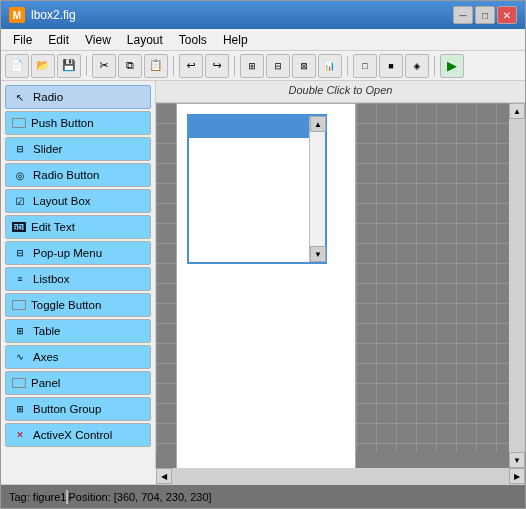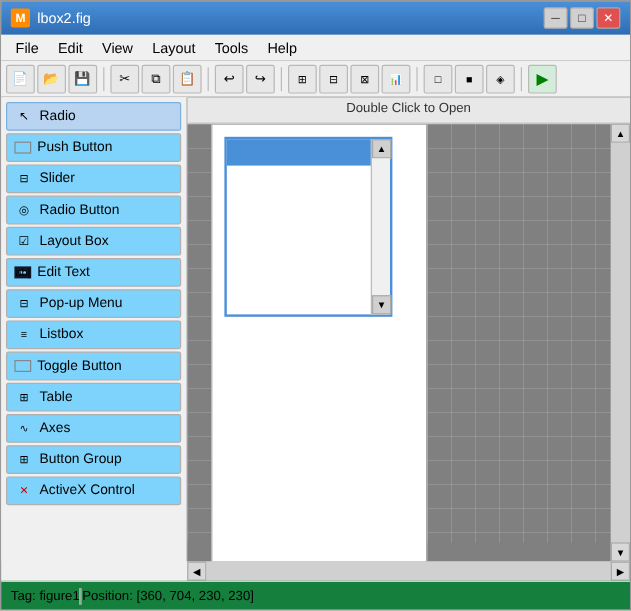--- a/index.html
+++ b/index.html
@@ -229,21 +229,21 @@
       width: 16px;
       height: 16px;
       background: #d8d8d8;
       border: 1px solid #aaa;
       display: flex;
       align-items: center;
       justify-content: center;
       font-size: 8px;
     }
     .bottom-bar {
-      background: #15803d;
+      background: #737373;
       border-top: 1px solid #ccc;
       display: flex;
       align-items: center;
       padding: 2px 8px;
       height: 24px;
       font-size: 11px;
       flex-shrink: 0;
     }
     .status-sep {
       width: 1px;
@@ -345,21 +345,21 @@
         <span class="btn-icon">◎</span>
         <span>Radio Button</span>
       </div>
 
       <div class="sidebar-btn">
         <span class="btn-icon">☑</span>
         <span>Layout Box</span>
       </div>
 
       <div class="sidebar-btn">
-        <span class="btn-icon" style="font-size:9px;border:4px solid #0f172a;width:14px;height:10px;">ab|</span>
+        <span class="btn-icon" style="font-size:9px;border:2px solid #0f172a;width:14px;height:10px;">ab|</span>
         <span>Edit Text</span>
       </div>
 
 
       <div class="sidebar-btn">
         <span class="btn-icon" style="font-size:9px">⊟</span>
         <span>Pop-up Menu</span>
       </div>
 
       <div class="sidebar-btn">
@@ -375,33 +375,37 @@
       <div class="sidebar-btn">
         <span class="btn-icon" style="font-size:9px">⊞</span>
         <span>Table</span>
       </div>
 
       <div class="sidebar-btn">
         <span class="btn-icon" style="font-size:9px">∿</span>
         <span>Axes</span>
       </div>
 
+      <div class="sidebar-btn">
+        <span class="btn-icon" style="font-size:9px;border:1px solid #888;width:14px;height:10px;"></span>
+        <span>Panel</span>
+      </div>
 
       <div class="sidebar-btn">
         <span class="btn-icon" style="font-size:9px">⊞</span>
         <span>Button Group</span>
       </div>
 
       <div class="sidebar-btn">
         <span class="btn-icon" style="font-size:9px;color:#c00">✕</span>
         <span>ActiveX Control</span>
       </div>
     </div>
 
-    <div class="canvas-area" style="position:relative;">
+    <div class="canvas-area" style="position:relative;font-style:italic;">
 
       <div class="canvas-header">Double Click to Open</div>
 
       <div class="canvas-grid-inner"></div>
 
       <div class="canvas-white-area">
 
         <div class="listbox-widget">
           <div class="listbox-selected"></div>
 

